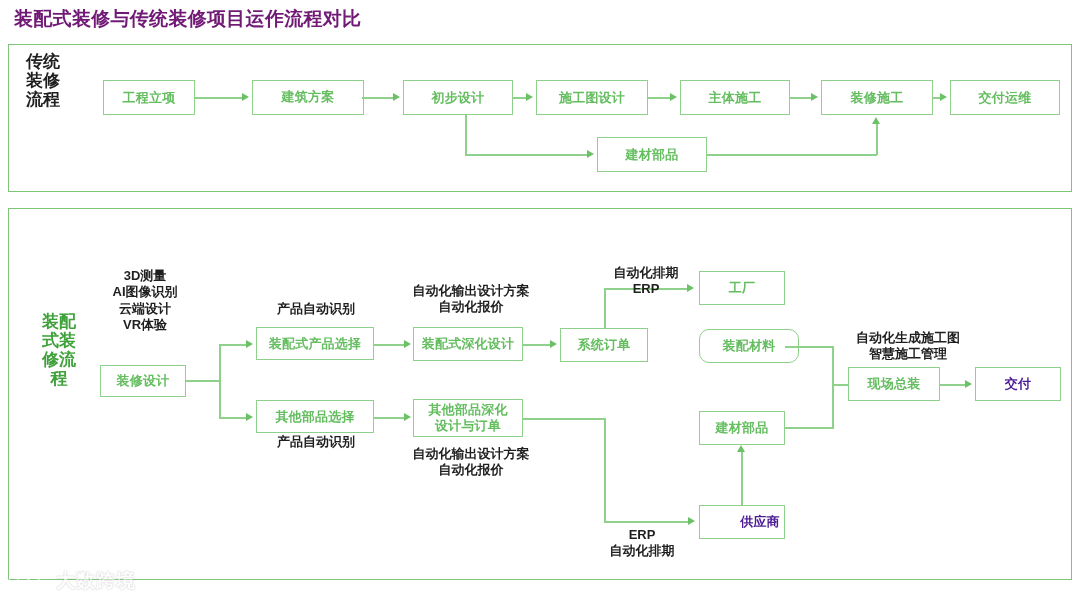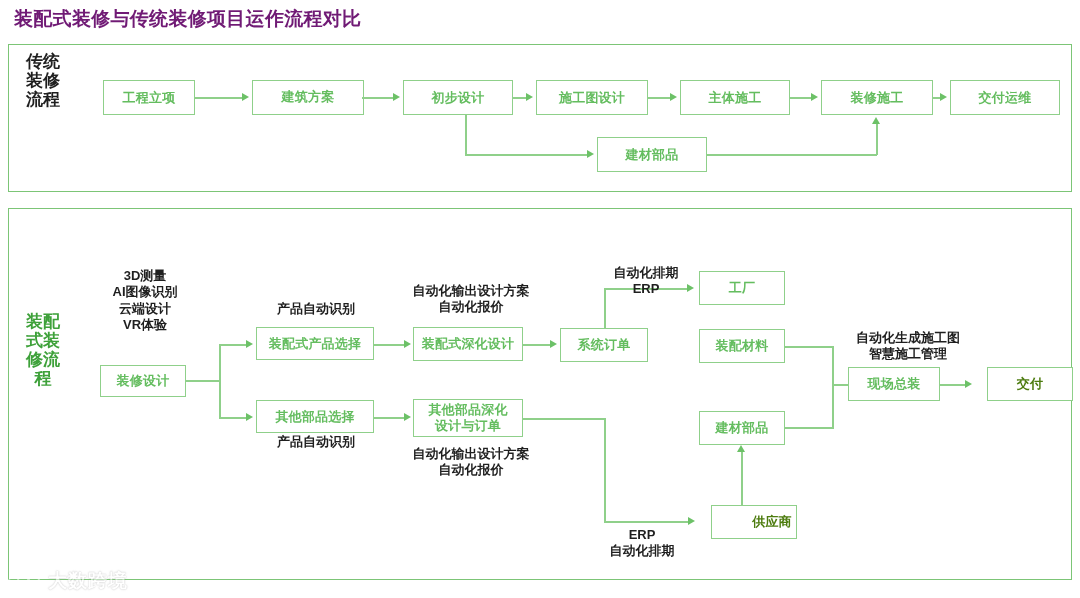--- a/index.html
+++ b/index.html
@@ -56,21 +56,21 @@
     color: #64bd5f;
     display: flex;
     align-items: center;
     justify-content: center;
     text-align: center;
     font-size: 13px;
     font-weight: 700;
     line-height: 1.2;
     letter-spacing: 0.2px;
   }
-  .node.muted { color: #4d7c0f; font-weight: 700; margin-left: 12px; }
+  .node.muted { color: #4c1d95; font-weight: 700; }
 
   
   .annot {
     position: absolute;
     color: #1f1f1f;
     font-size: 13px;
     font-weight: 700;
     line-height: 1.25;
     text-align: center;
     white-space: pre-line;
@@ -99,21 +99,21 @@
     border-bottom: 7px solid #6cc167;
   }
 
   
   .watermark {
     position: absolute;
     left: 8px;
     bottom: 4px;
     display: flex;
     align-items: center;
-    gap: 6px;
+    gap: 14px;
     opacity: 0.55;
     pointer-events: none;
   }
   .wm-mark {
     width: 34px; height: 22px;
     position: relative;
   }
   .wm-mark .c1, .wm-mark .c2 {
     position: absolute;
     border-radius: 50%;
@@ -183,21 +183,21 @@
   <div class="ln v" style="left:465px; top:115px; height:40px;"></div>
   <div class="ln h" style="left:465px; top:154px; width:122px;"></div>
   <div class="arrow right" style="left:587px; top:150px;"></div>
 
   <div class="ln h" style="left:707px; top:154px; width:170px;"></div>
   <div class="ln v" style="left:876px; top:124px; height:31px;"></div>
   <div class="arrow up" style="left:872px; top:117px;"></div>
 
   <div class="section-frame" style="left:8px; top:208px; width:1064px; height:372px;"></div>
 
-  <div class="section-label green" style="left:26px; top:312px; width:34px;text-align:center;">装配式装修流程</div>
+  <div class="section-label green" style="left:42px; top:312px; width:34px;text-align:center;">装配式装修流程</div>
 
   <div class="annot" style="left:84px; top:268px; width:122px;">3D测量
 AI图像识别
 云端设计
 VR体验</div>
 
   <div class="node" style="left:100px; top:365px; width:86px; height:32px;">装修设计</div>
 
   <div class="ln h" style="left:186px; top:380px; width:34px;"></div>
   <div class="ln v" style="left:219px; top:344px; height:74px;"></div>
@@ -234,21 +234,21 @@
 
   <div class="ln v" style="left:604px; top:288px; height:41px;"></div>
   <div class="ln h" style="left:604px; top:288px; width:84px;"></div>
   <div class="arrow right" style="left:687px; top:284px;"></div>
 
   <div class="annot" style="left:596px; top:265px; width:100px;">自动化排期
 ERP</div>
 
   <div class="node" style="left:699px; top:271px; width:86px; height:34px;">工厂</div>
 
-  <div class="node" style="left:699px; top:329px; width:86px; height:34px;">装配材料</div>
+  <div class="node" style="left:699px; top:329px; width:100px; height:34px;border-radius:10px;">装配材料</div>
 
   <div class="node" style="left:699px; top:411px; width:86px; height:34px;">建材部品</div>
 
   <div class="ln h" style="left:785px; top:346px; width:49px;"></div>
   <div class="ln h" style="left:785px; top:427px; width:49px;"></div>
   <div class="ln v" style="left:832px; top:346px; height:82px;"></div>
   <div class="ln h" style="left:832px; top:384px; width:32px;"></div>
   <div class="arrow right" style="left:863px; top:380px;"></div>
 
   <div class="annot" style="left:832px; top:330px; width:152px;">自动化生成施工图

